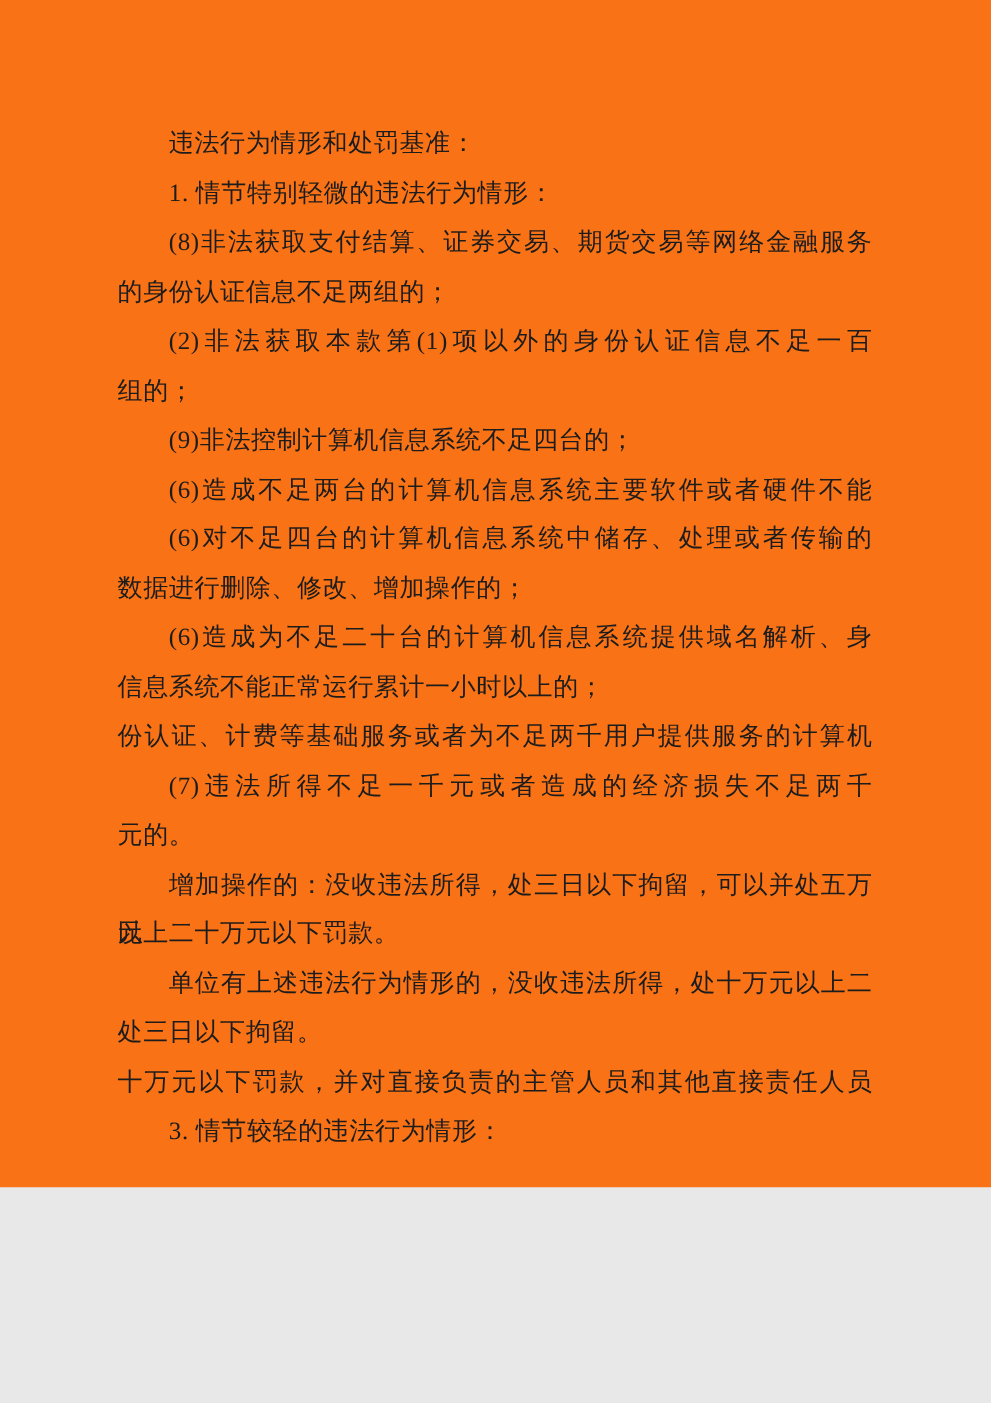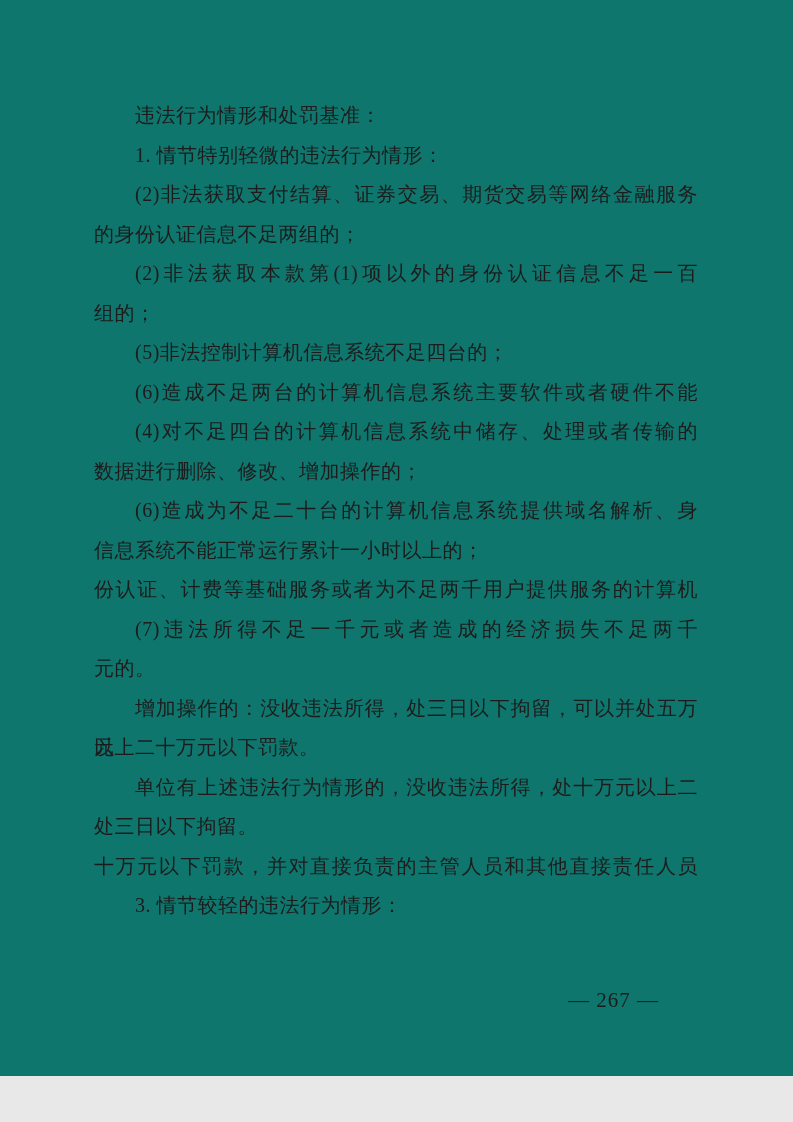--- a/index.html
+++ b/index.html
@@ -1,20 +1,20 @@
 <!DOCTYPE html>
 <html><head>
 <meta charset="utf-8">
 <style>
   html,body{margin:0;padding:0;background:#e8e8e8;}
   .page{
     position:relative;
-    width:793px;height:1076px;
+    width:793px;height:950px;
     margin:0 auto;
-    background:#0f766e;
+    background:#f97316;
     font-family:"Liberation Serif","DejaVu Serif",serif;
     color:#1c1c1c;
     overflow:hidden;
   }
   .body-text{
     position:absolute;
     left:94px;top:96px;width:604px;
   }
   .line{
     height:39.5px;
@@ -43,27 +43,27 @@
     color:#1c1c1c;
   }
 </style>
 </head>
 <body>
 
 <div class="page">
   <main class="body-text">
       <div class="line indent">违法行为情形和处罚基准：</div>
       <div class="line indent">1. 情节特别轻微的违法行为情形：</div>
-      <div class="line indent justify">(2)非法获取支付结算、证券交易、期货交易等网络金融服务</div>
+      <div class="line indent justify">(8)非法获取支付结算、证券交易、期货交易等网络金融服务</div>
       <div class="line">的身份认证信息不足两组的；</div>
       <div class="line indent justify">(2)非法获取本款第(1)项以外的身份认证信息不足一百</div>
       <div class="line">组的；</div>
-      <div class="line indent">(5)非法控制计算机信息系统不足四台的；</div>
+      <div class="line indent">(9)非法控制计算机信息系统不足四台的；</div>
       <div class="line indent justify">(6)造成不足两台的计算机信息系统主要软件或者硬件不能</div>
-      <div class="line indent justify">(4)对不足四台的计算机信息系统中储存、处理或者传输的</div>
+      <div class="line indent justify">(6)对不足四台的计算机信息系统中储存、处理或者传输的</div>
       <div class="line">数据进行删除、修改、增加操作的；</div>
       <div class="line indent justify">(6)造成为不足二十台的计算机信息系统提供域名解析、身</div>
       <div class="line">信息系统不能正常运行累计一小时以上的；</div>
       <div class="line justify">份认证、计费等基础服务或者为不足两千用户提供服务的计算机</div>
       <div class="line indent justify">(7)违法所得不足一千元或者造成的经济损失不足两千</div>
       <div class="line">元的。</div>
       <div class="line indent justify">增加操作的：没收违法所得，处三日以下拘留，可以并处五万元</div>
       <div class="line">以上二十万元以下罚款。</div>
       <div class="line indent justify">单位有上述违法行为情形的，没收违法所得，处十万元以上二</div>
       <div class="line">处三日以下拘留。</div>

